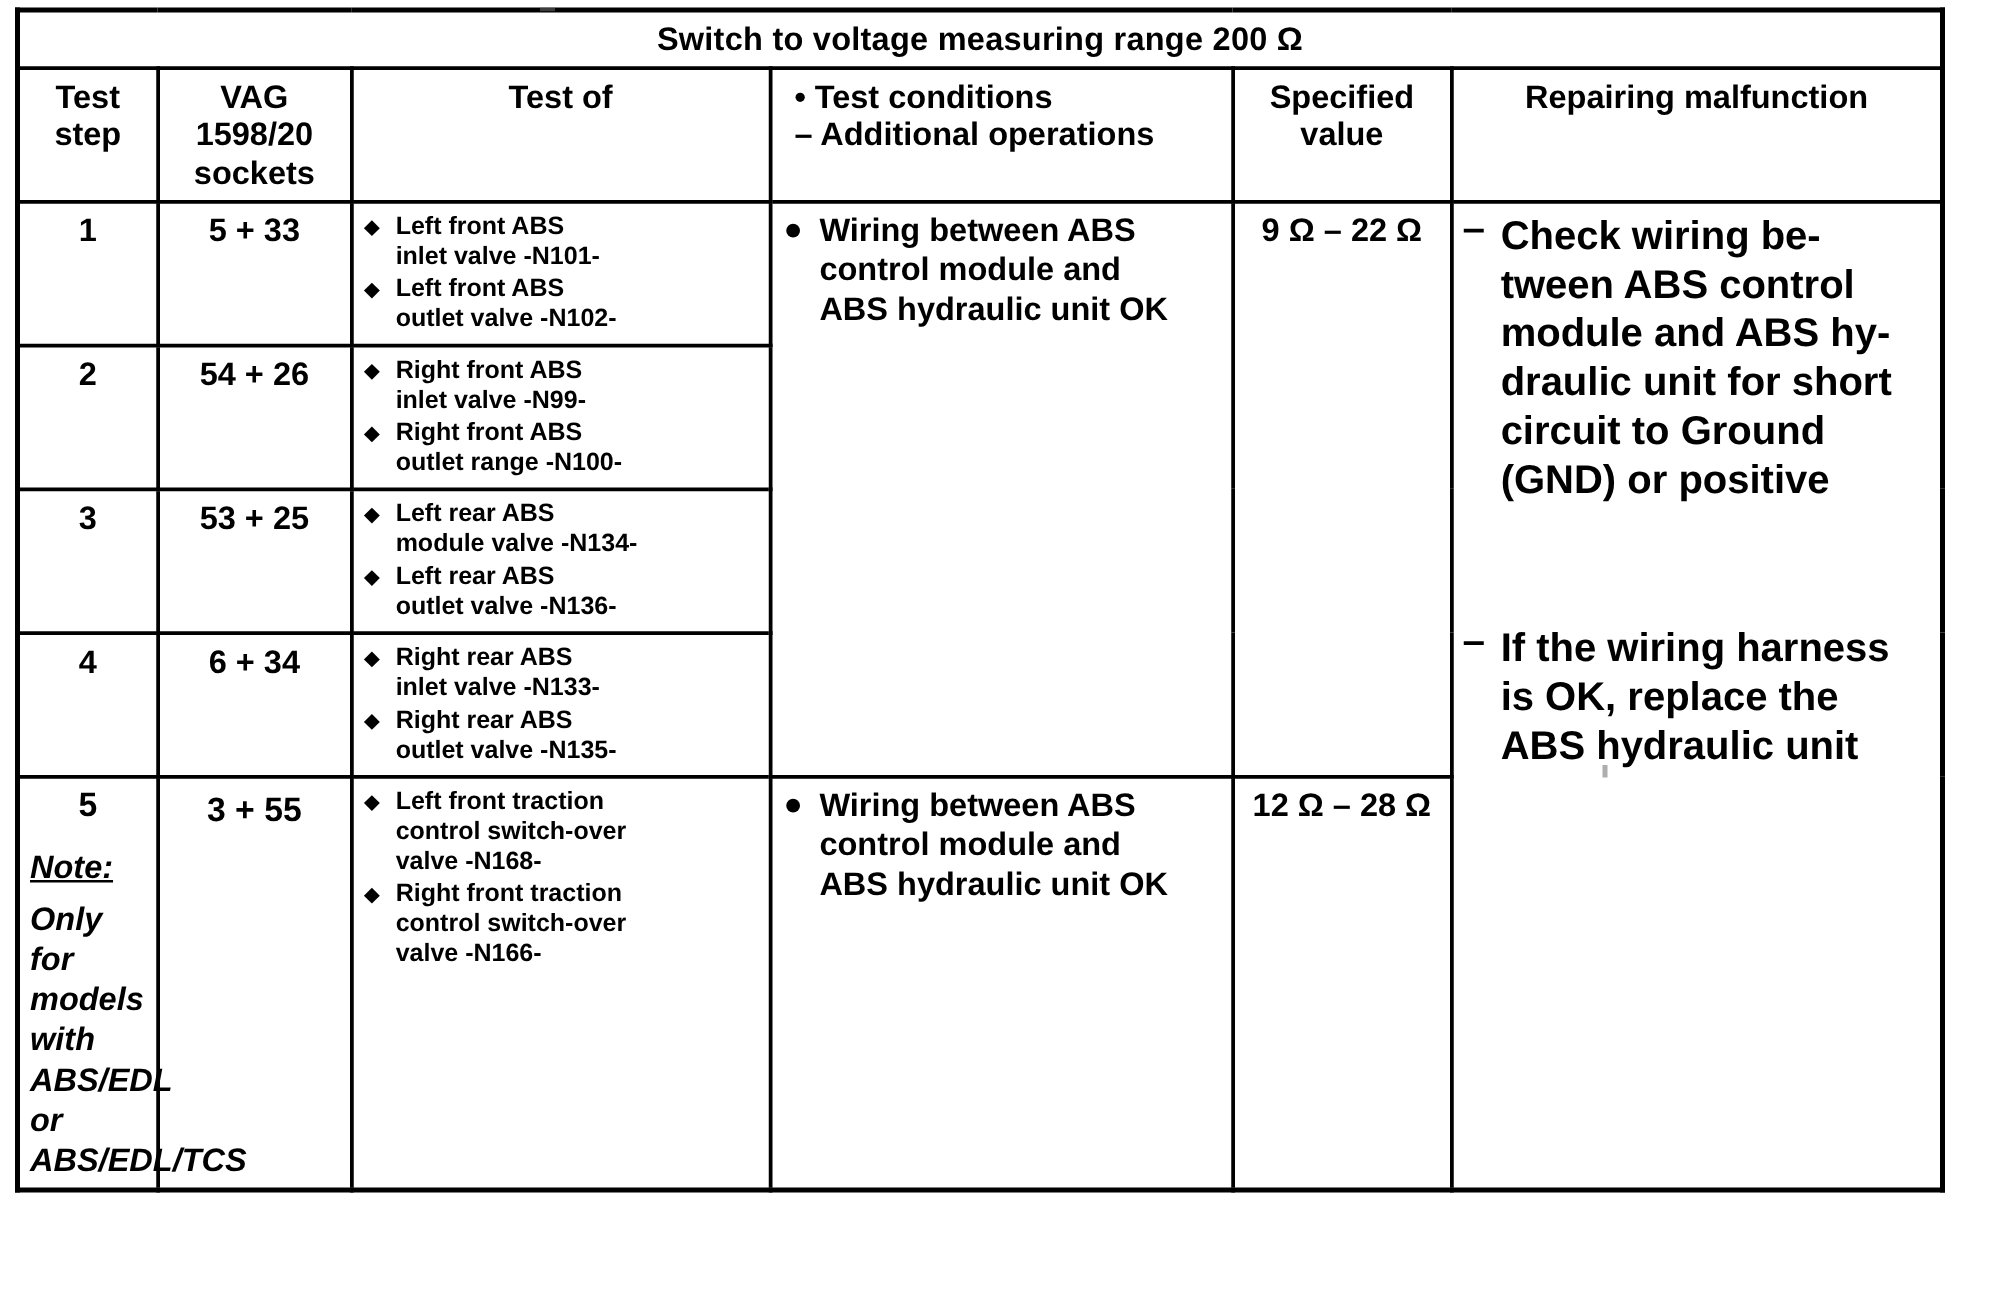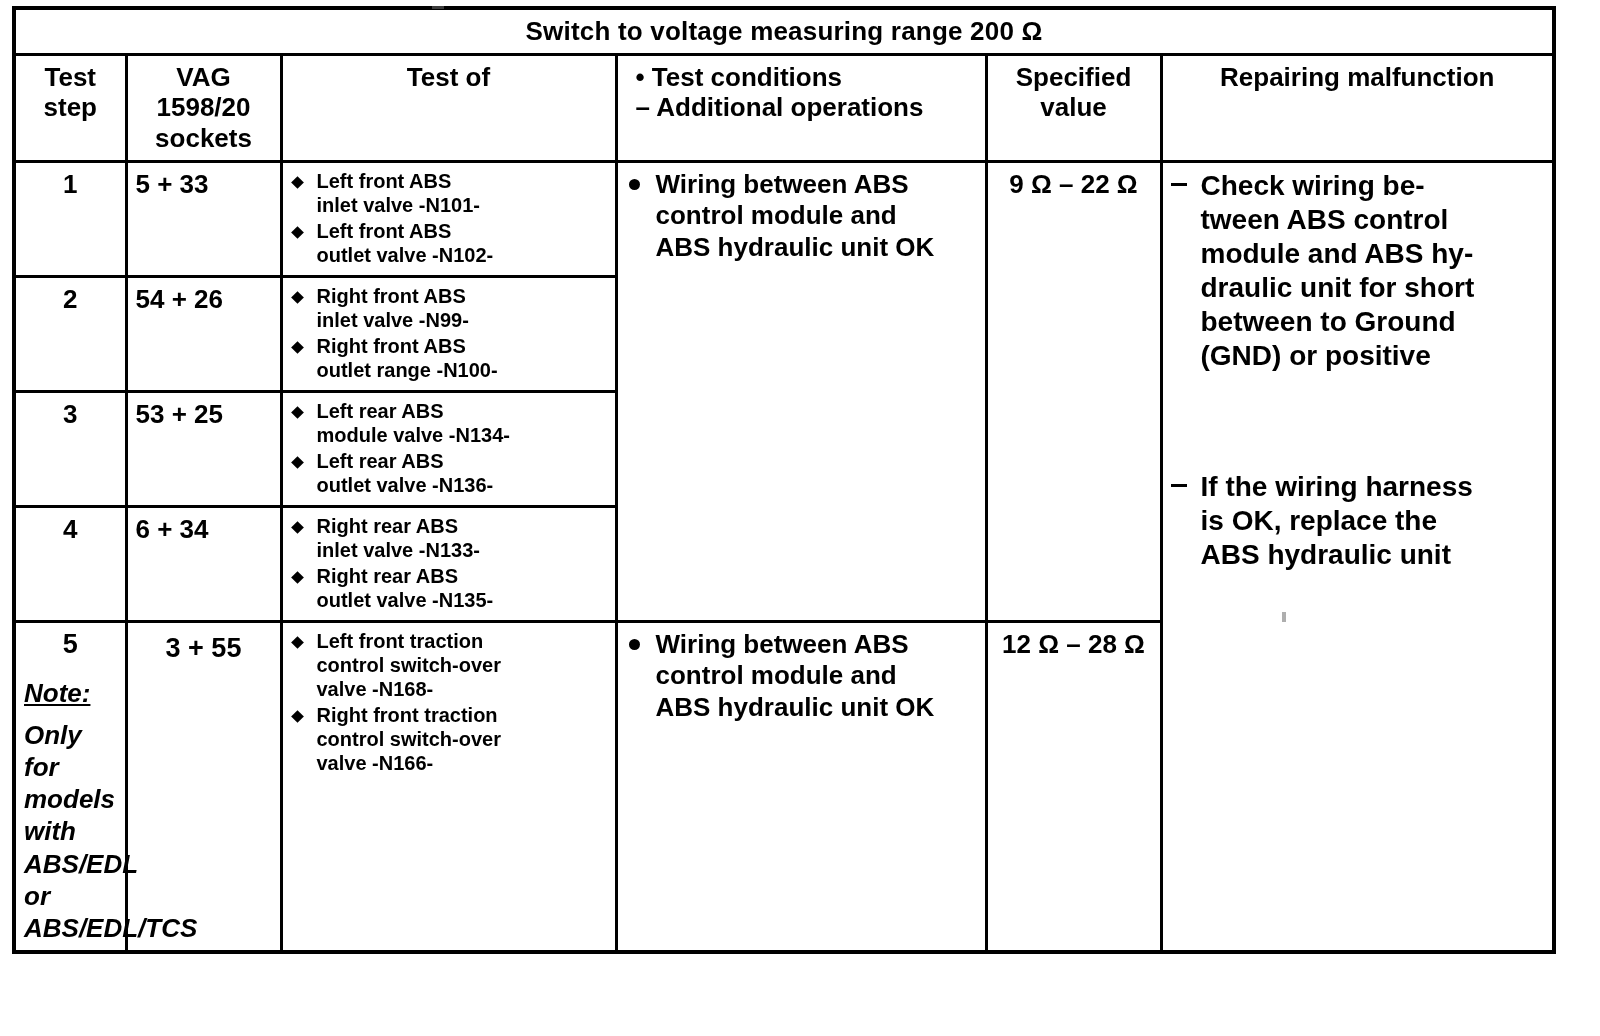--- a/index.html
+++ b/index.html
@@ -82,21 +82,21 @@
 
   .ctr { text-align: center; }
 
   .step-num {
     text-align: center;
     font-size: 27px;
     font-weight: bold;
     padding-top: 10px;
   }
   .vag-val {
-    text-align: left;
+    text-align: center;
     font-size: 27px;
     font-weight: bold;
     padding-top: 10px;
   }
 
   .testof-list {
     margin: 0;
     padding: 0;
     list-style: none;
   }
@@ -149,21 +149,21 @@
   }
 
   .repair-cell {
     vertical-align: top;
     padding-top: 120px;
     padding-left: 12px;
   }
   .dash-item {
     position: relative;
     padding-left: 30px;
-    font-size: 28px;
+    font-size: 32px;
     line-height: 1.22;
     margin-bottom: 0;
   }
   .dash-item .dash {
     position: absolute;
     left: 0;
     top: 14px;
     width: 16px;
     height: 3px;
     background: #000;
@@ -269,21 +269,21 @@
 
       <td class="spec-cell" rowspan="4">9 Ω – 22 Ω</td>
 
       <td class="repair-cell" rowspan="5">
         <div class="dash-item">
           <span class="dash"></span>
           <span class="ln">Check wiring be-</span>
           <span class="ln">tween ABS control</span>
           <span class="ln">module and ABS hy-</span>
           <span class="ln">draulic unit for short</span>
-          <span class="ln">between to Ground</span>
+          <span class="ln">circuit to Ground</span>
           <span class="ln">(GND) or positive</span>
         </div>
         <div class="gap-block"></div>
         <div class="dash-item">
           <span class="dash"></span>
           <span class="ln">If the wiring harness</span>
           <span class="ln">is OK, replace the</span>
           <span class="ln">ABS hydraulic unit</span>
         </div>
       </td>

